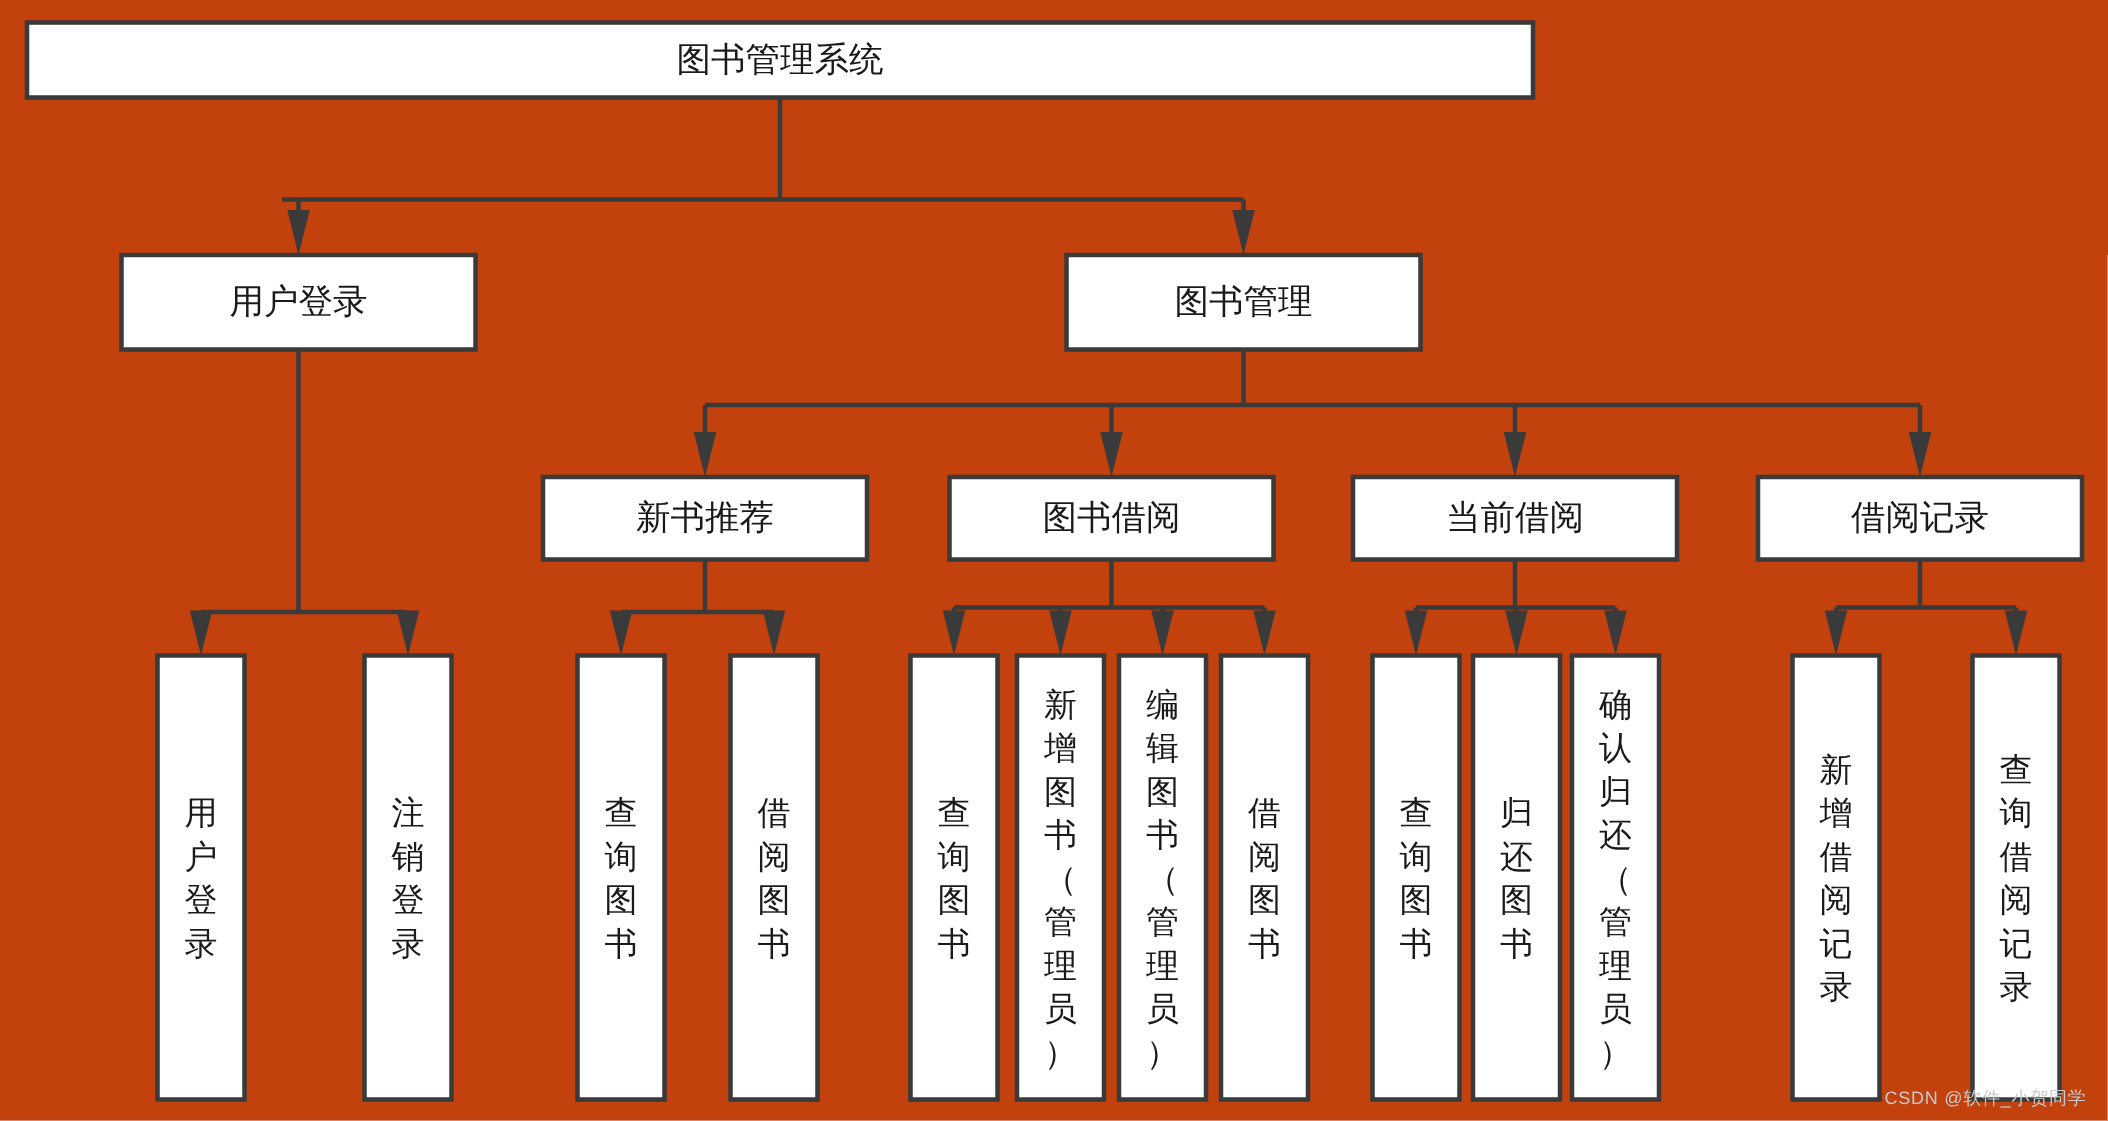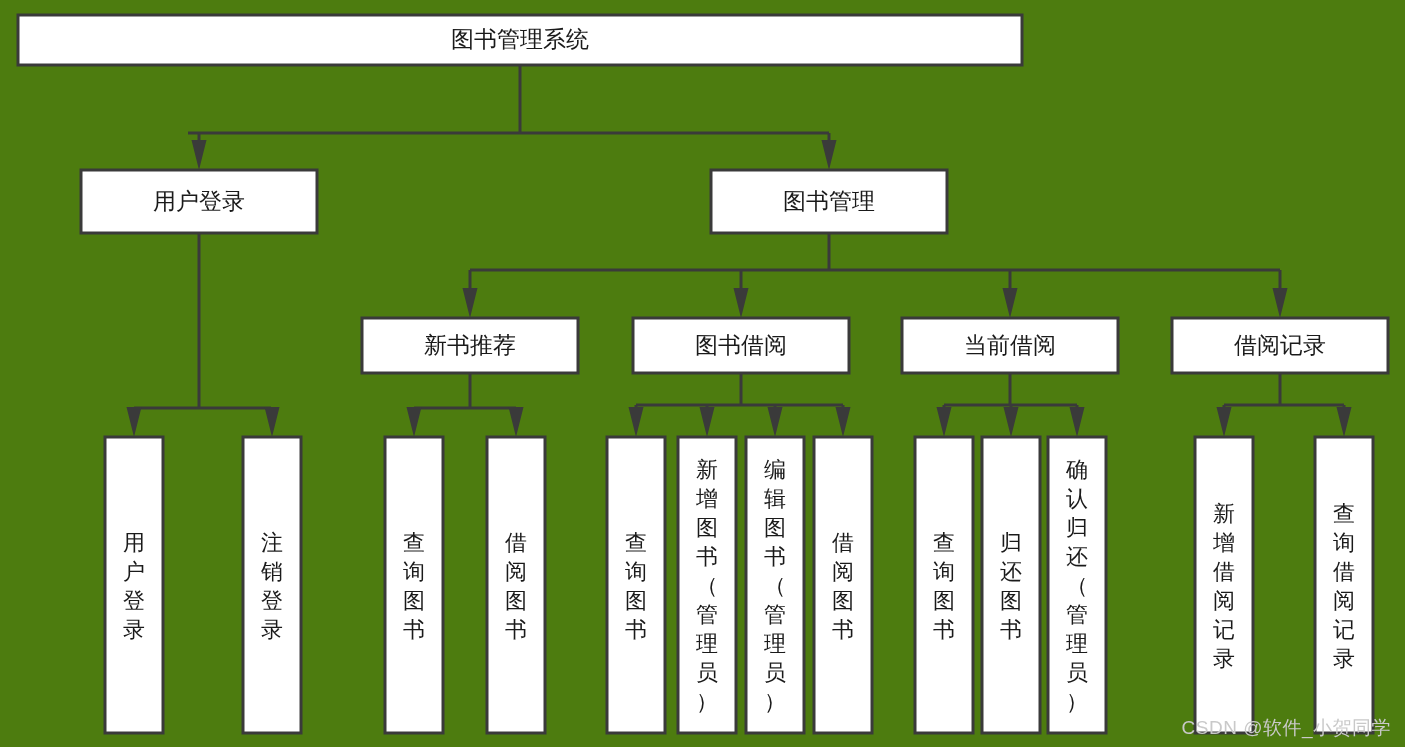--- a/index.html
+++ b/index.html
@@ -12,21 +12,21 @@
     width: 1405px;
     height: 747px;
     font-family: "Liberation Sans", "DejaVu Sans", sans-serif;
     overflow: hidden;
     position: relative;
   }
   #diagram-root {
     position: relative;
     width: 1405px;
     height: 747px;
-    background: #4d7c0f;
+    background: #c2410c;
   }
   svg#tree-svg {
     position: absolute;
     left: 0;
     top: 0;
     width: 1405px;
     height: 747px;
     display: block;
   }
   .node-box {
@@ -55,21 +55,21 @@
     fill: #1a1a1a;
     font-family: "Liberation Sans", "DejaVu Sans", sans-serif;
     font-size: 22px;
     text-anchor: middle;
   }
   .watermark {
     position: absolute;
     right: 14px;
     bottom: 6px;
     color: #c9c9c9;
-    font-size: 19px;
+    font-size: 12px;
     font-family: "Liberation Sans", "DejaVu Sans", sans-serif;
     letter-spacing: 0.5px;
     white-space: nowrap;
     user-select: none;
   }
 </style>
 </head>
 <body>
 
 <div id="diagram-root">

